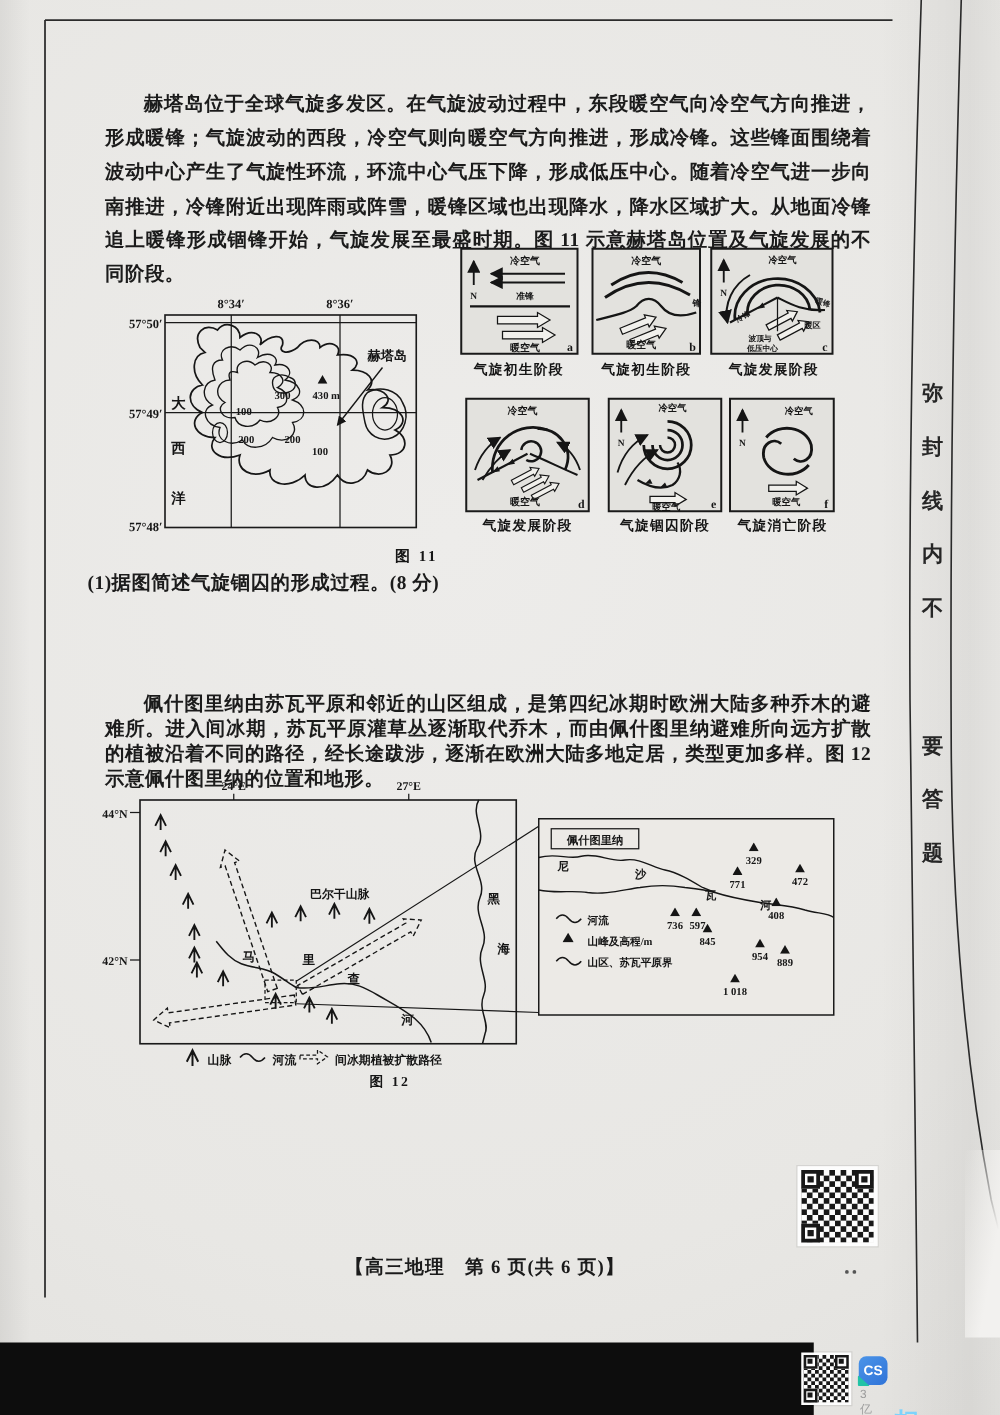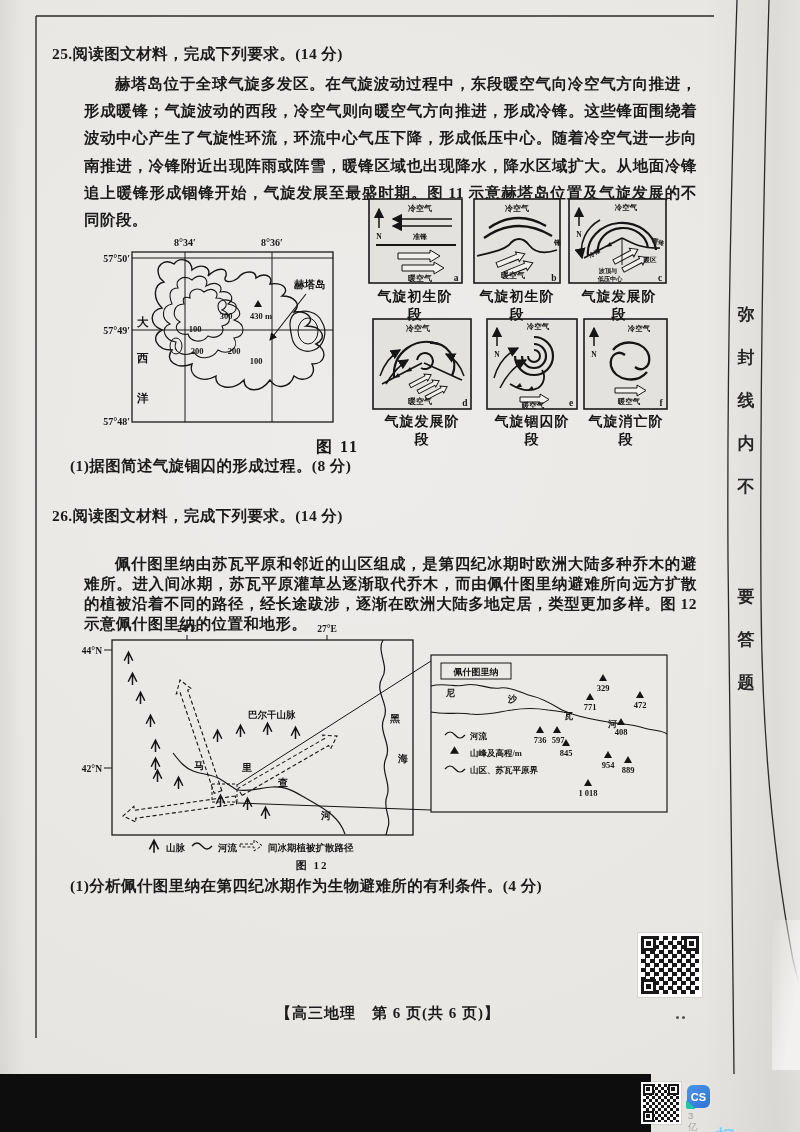--- a/index.html
+++ b/index.html
@@ -6,22 +6,22 @@
   #page{
     position:relative;width:800px;height:1132px;overflow:hidden;
     font-family:"Liberation Serif",serif;color:#1c1c1c;
     background:
       linear-gradient(90deg, rgba(0,0,0,.06) 0%, rgba(0,0,0,0) 3%, rgba(0,0,0,0) 88%, rgba(0,0,0,.05) 97%, rgba(0,0,0,.02) 100%),
       radial-gradient(130% 95% at 45% 38%, #edecea 0%, #e8e7e4 55%, #e1e0dd 85%, #dad9d6 100%);
   }
   .abs{position:absolute;}
   .t{position:absolute;font-weight:700;letter-spacing:.4px;white-space:nowrap;font-size:15.5px;color:#1b1b1b;}
   .para{position:absolute;text-align:justify;text-indent:2em;font-weight:600;font-size:15.5px;color:#1b1b1b;letter-spacing:.45px;}
-  .cap{position:absolute;font-weight:700;font-size:14px;text-align:center;width:80px;letter-spacing:1px;color:#151515;}
-  .figno{position:absolute;font-weight:700;font-size:16px;color:#151515;letter-spacing:2px;}
+  .cap{position:absolute;font-weight:700;font-size:11px;text-align:center;width:80px;letter-spacing:1px;color:#151515;}
+  .figno{position:absolute;font-weight:700;font-size:12px;color:#151515;letter-spacing:2px;}
   svg{position:absolute;overflow:visible;}
   svg text{font-family:"Liberation Serif",serif;fill:#161616;font-weight:600;}
   .panel rect.frame{fill:#e3e2de;stroke:#1a1a1a;stroke-width:1.6;}
   .seal{position:absolute;left:736px;width:20px;text-align:center;font-size:17px;font-weight:600;color:#262626;}
   
   .qr{position:absolute;background:
       repeating-conic-gradient(#181818 0% 25%, #fdfdfd 0% 50%);
       background-size:9px 9px;border:3px solid #fdfdfd;box-shadow:0 0 0 1px rgba(0,0,0,.08);}
   .qr .f{position:absolute;width:9px;height:9px;border:3.5px solid #181818;background:#fdfdfd;}
   .qr .f i{position:absolute;left:2px;top:2px;width:5px;height:5px;background:#181818;display:block;}
@@ -66,21 +66,20 @@
   </svg>
 
   <svg class="abs" style="left:0;top:0" width="800" height="1132">
     <path d="M36,16 H714" stroke="#2b2b2b" stroke-width="1.4" fill="none"></path>
     <path d="M36,16 V1038" stroke="#2b2b2b" stroke-width="1.4" fill="none"></path>
     <path d="M737,0 C731,180 727,380 728,560 C729,760 733,900 734,1074" stroke="#2a2a2a" stroke-width="1.3" fill="none"></path>
     <path d="M769,0 C763,200 760,420 761,600 C762,740 774,860 793,960 C796,972 798,980 800,988" stroke="#2a2a2a" stroke-width="1.3" fill="none"></path>
   </svg>
   <div id="fold"></div>
 
-  <div class="t" style="left:52px;top:44px">25.阅读图文材料，完成下列要求。(14 分)</div>
   <div class="para" style="left:84px;top:70px;width:613px;line-height:27.2px">赫塔岛位于全球气旋多发区。在气旋波动过程中，东段暖空气向冷空气方向推进，形成暖锋；气旋波动的西段，冷空气则向暖空气方向推进，形成冷锋。这些锋面围绕着波动中心产生了气旋性环流，环流中心气压下降，形成低压中心。随着冷空气进一步向南推进，冷锋附近出现阵雨或阵雪，暖锋区域也出现降水，降水区域扩大。从地面冷锋追上暖锋形成锢锋开始，气旋发展至最盛时期。图 11 示意赫塔岛位置及气旋发展的不同阶段。</div>
 
   <svg style="left:98px;top:226px" width="252" height="208">
     <rect x="34" y="26" width="201" height="170" fill="none" stroke="#1a1a1a" stroke-width="1.3"></rect>
     <line x1="87" y1="26" x2="87" y2="196" stroke="#1a1a1a" stroke-width="1"></line>
     <line x1="174" y1="26" x2="174" y2="196" stroke="#1a1a1a" stroke-width="1"></line>
     <line x1="34" y1="32" x2="235" y2="32" stroke="#1a1a1a" stroke-width="1"></line>
     <line x1="34" y1="104" x2="235" y2="104" stroke="#1a1a1a" stroke-width="1"></line>
     <text x="87" y="20" font-size="10" text-anchor="middle">8°34′</text>
     <text x="174" y="20" font-size="10" text-anchor="middle">8°36′</text>
@@ -225,21 +224,20 @@
   <div class="cap" style="left:375px;top:288px">气旋初生阶段</div>
   <div class="cap" style="left:477px;top:288px">气旋初生阶段</div>
   <div class="cap" style="left:579px;top:288px">气旋发展阶段</div>
   <div class="cap" style="left:382px;top:413px">气旋发展阶段</div>
   <div class="cap" style="left:492px;top:413px">气旋锢囚阶段</div>
   <div class="cap" style="left:586px;top:413px">气旋消亡阶段</div>
   <div class="figno" style="left:316px;top:437px">图 11</div>
 
   <div class="t" style="left:70px;top:456px">(1)据图简述气旋锢囚的形成过程。(8 分)</div>
 
-  <div class="t" style="left:52px;top:506px">26.阅读图文材料，完成下列要求。(14 分)</div>
   <div class="para" style="left:84px;top:554px;width:613px;line-height:20px">佩什图里纳由苏瓦平原和邻近的山区组成，是第四纪冰期时欧洲大陆多种乔木的避难所。进入间冰期，苏瓦平原灌草丛逐渐取代乔木，而由佩什图里纳避难所向远方扩散的植被沿着不同的路径，经长途跋涉，逐渐在欧洲大陆多地定居，类型更加多样。图 12 示意佩什图里纳的位置和地形。</div>
 
   <svg style="left:60px;top:622px" width="615" height="260">
 
     <rect x="52" y="18" width="301" height="195" fill="none" stroke="#1a1a1a" stroke-width="1.3"></rect>
     <line x1="127" y1="18" x2="127" y2="13" stroke="#1a1a1a"></line>
     <line x1="267" y1="18" x2="267" y2="13" stroke="#1a1a1a"></line>
     <text x="127" y="10" font-size="9.5" text-anchor="middle">24°E</text>
     <text x="267" y="10" font-size="9.5" text-anchor="middle">27°E</text>
     <line x1="44" y1="28" x2="52" y2="28" stroke="#1a1a1a"></line>
@@ -330,21 +328,20 @@
 
     <use href="#mtn" x="87" y="216" width="14" height="16"></use>
     <text x="106" y="229" font-size="9.5" font-weight="700">山脉</text>
     <path d="M132,224 q5,-6 10,0 q5,6 10,0" fill="none" stroke="#161616" stroke-width="1.3"></path>
     <text x="158" y="229" font-size="9.5" font-weight="700">河流</text>
     <path d="M180,222 L194,222 L194,218 L202,223.5 L194,229 L194,225 L180,225 Z" fill="none" stroke="#161616" stroke-width="1" stroke-dasharray="3 2"></path>
     <text x="208" y="229" font-size="9.5" font-weight="700">间冰期植被扩散路径</text>
     <text x="252" y="247" font-size="11" font-weight="700" text-anchor="middle" letter-spacing="2">图 12</text>
   </svg>
 
-  <div class="t" style="left:70px;top:876px">(1)分析佩什图里纳在第四纪冰期作为生物避难所的有利条件。(4 分)</div>
 
   <div class="qr" style="left:638px;top:933px;width:58px;height:58px">
     <b class="f tl">
         <i></i>
       </b>
     <b class="f tr">
         <i></i>
       </b>
     <b class="f bl">
         <i></i>

